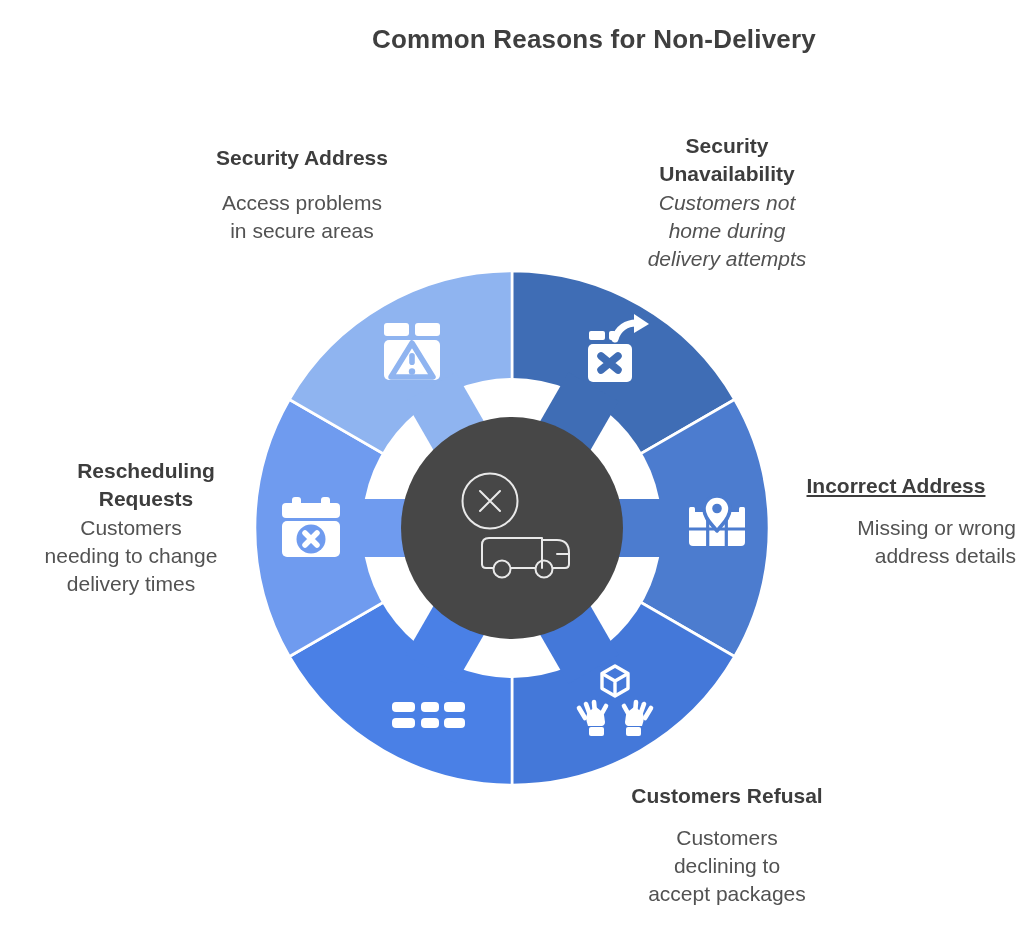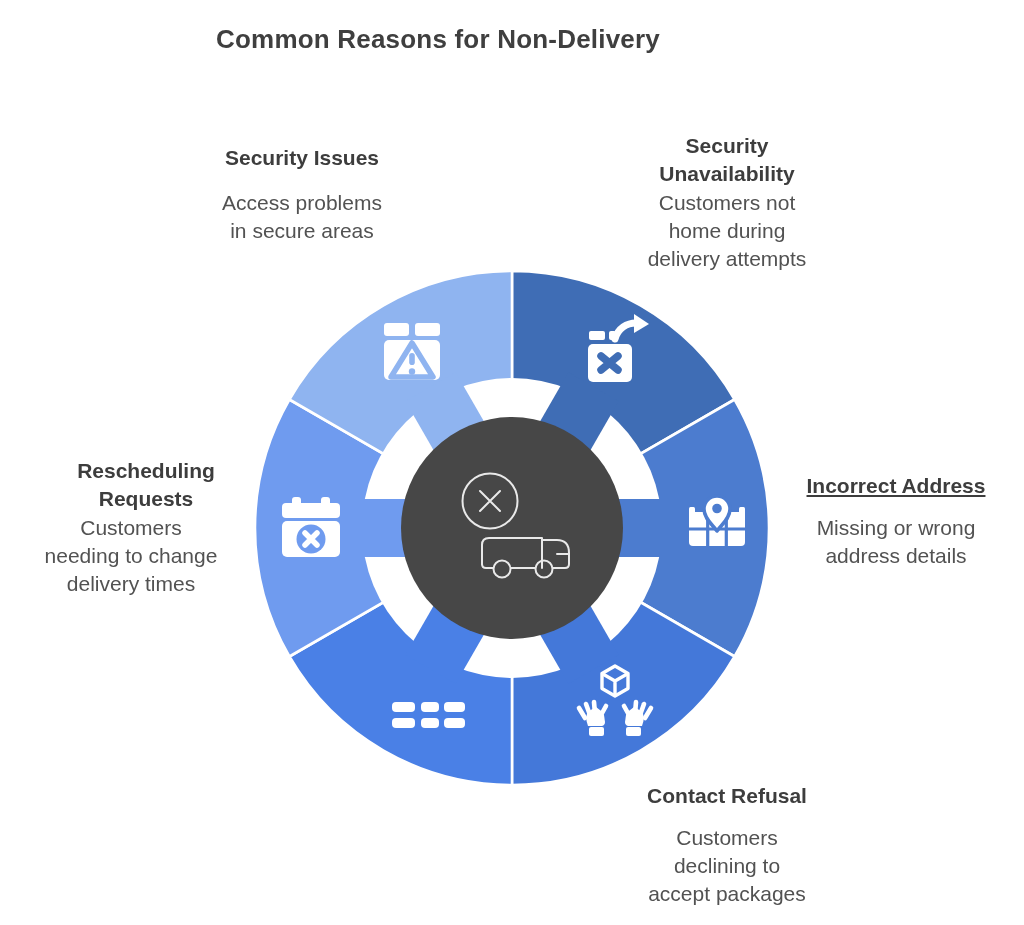--- a/index.html
+++ b/index.html
@@ -1,27 +1,27 @@
 <!DOCTYPE html>
 <html><head>
 <meta charset="utf-8">
 <style>
   html,body{margin:0;padding:0;background:#fff;}
   .stage{position:relative;width:1024px;height:925px;background:#fff;overflow:hidden;
          font-family:"Liberation Sans",sans-serif;}
-  .title{position:absolute;left:216px;top:24px;width:600px;text-align:left;
+  .title{position:absolute;left:216px;top:24px;width:600px;text-align:right;
          font-size:26px;font-weight:700;color:#3f3f3f;letter-spacing:.2px;}
   .wheel{position:absolute;left:0;top:0;}
   .lbl{position:absolute;text-align:center;white-space:pre-line;}
   .lbl.h{font-weight:700;font-size:21px;line-height:28px;color:#3d3d3d;}
   .lbl.b{font-weight:400;font-size:21px;line-height:28px;color:#525252;}
   
   #sec-h{left:182px;top:144px;width:240px;}   #sec-b{left:182px;top:189px;width:240px;}
-  #una-h{left:617px;top:132px;width:220px;}   #una-b{left:617px;top:189px;width:220px;}
-  #inc-h{left:776px;top:472px;width:240px;text-decoration:underline;}   #inc-b{left:776px;top:514px;width:240px;}
+  #una-h{left:617px;top:132px;width:220px;}   #una-b{left:617px;top:189px;width:220px;font-style:italic;}
+  #inc-h{left:776px;top:472px;width:240px;text-decoration:underline;}   #inc-b{left:776px;top:514px;width:240px;text-align:right;}
   #ref-h{left:617px;top:782px;width:220px;}   #ref-b{left:617px;top:824px;width:220px;}
   #con-h{left:191px;top:768px;width:220px;}   #con-b{left:191px;top:825px;width:220px;}
   #res-h{left:36px;top:457px;width:220px;}    #res-b{left:21px;top:514px;width:220px;}
 </style>
 </head>
 <body>
 
 <div class="stage">
 
   <div class="title">Common Reasons for Non-Delivery</div>
@@ -145,29 +145,29 @@
   <div id="una-h" class="lbl h">Security
 Unavailability</div>
   <div id="una-b" class="lbl b">Customers not
 home during
 delivery attempts</div>
 
   <div id="inc-h" class="lbl h">Incorrect Address</div>
   <div id="inc-b" class="lbl b">Missing or wrong
 address details</div>
 
-  <div id="ref-h" class="lbl h">Contact Refusal</div>
+  <div id="ref-h" class="lbl h">Customers Refusal</div>
   <div id="ref-b" class="lbl b">Customers
 declining to
 accept packages</div>
 
 
   <div id="res-h" class="lbl h">Rescheduling
 Requests</div>
   <div id="res-b" class="lbl b">Customers
 needing to change
 delivery times</div>
 
-  <div id="sec-h" class="lbl h">Security Issues</div>
+  <div id="sec-h" class="lbl h">Security Address</div>
   <div id="sec-b" class="lbl b">Access problems
 in secure areas</div>
 
 </div>
 
 </body></html>

